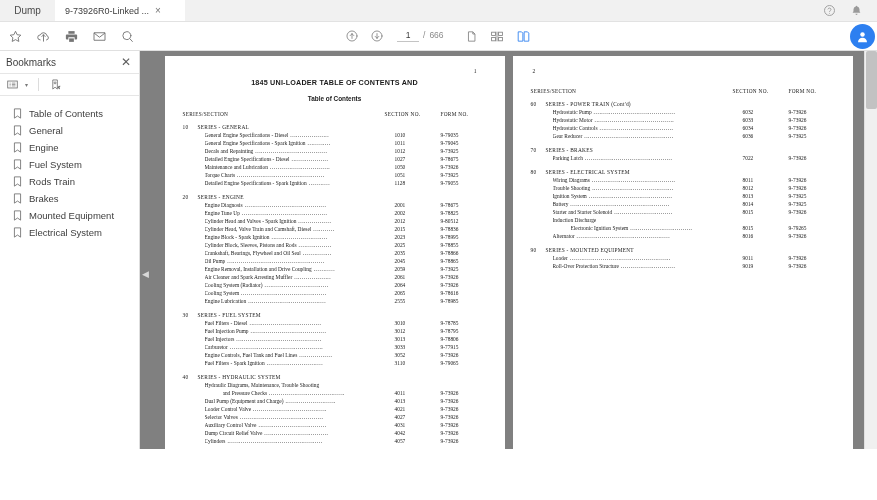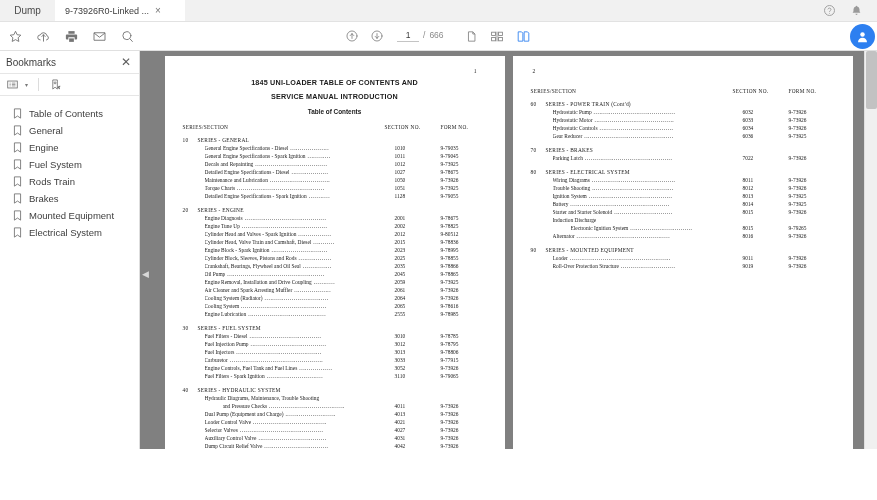--- a/index.html
+++ b/index.html
@@ -437,21 +437,20 @@
     </div>
 
     <div class="viewer">
       <span class="collapse-handle">◀</span>
 
       <div class="pages">
 
         <div class="page">
           <div class="page-num left">1</div>
           <div class="doc-title">1845 UNI-LOADER TABLE OF CONTENTS AND</div>
-          <div class="doc-title">SERVICE MANUAL INTRODUCTION</div>
           <div class="doc-sub">Table of Contents</div>
           <div class="colhead">
             <span class="c1">SERIES/SECTION</span>
             <span class="c2">SECTION NO.</span>
             <span class="c3">FORM NO.</span>
           </div>
           <div id="left-groups">
               <div class="grp">
                 <div class="grp-head">
                   <span class="gnum">10</span>

